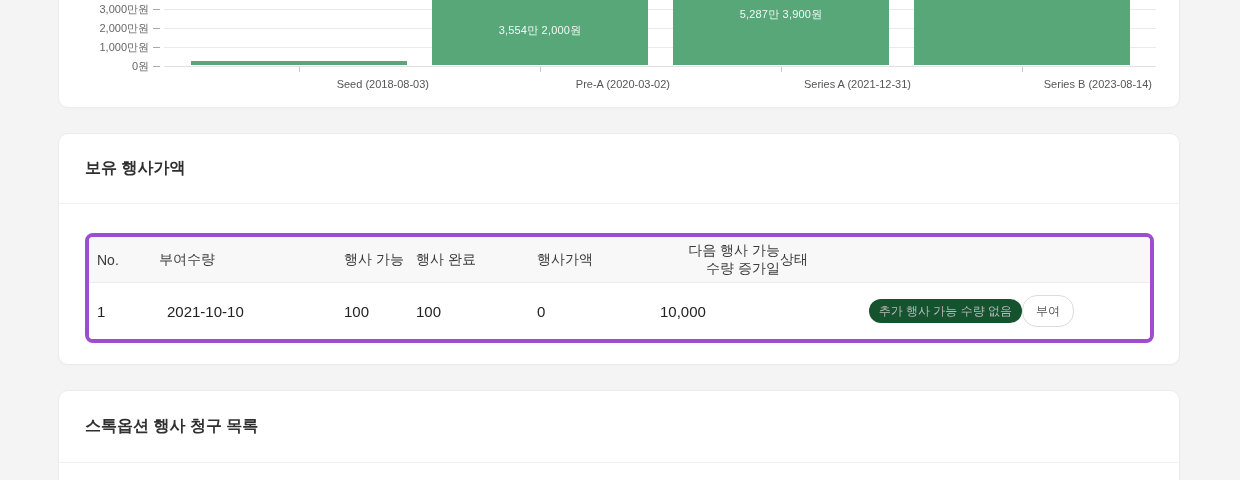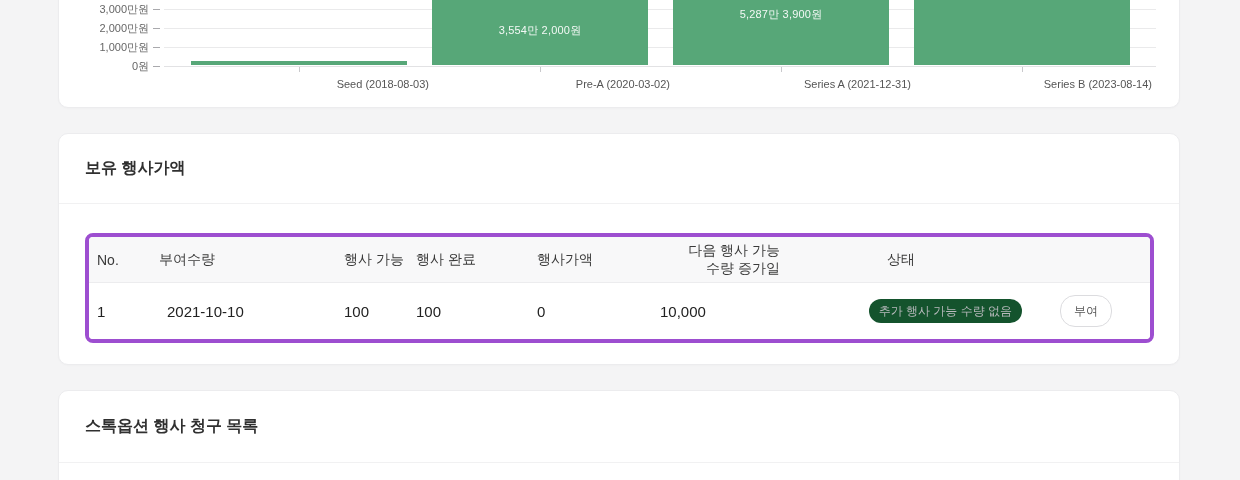--- a/index.html
+++ b/index.html
@@ -73,21 +73,21 @@
   .thead {
     height: 46px;
     background: #f8f8f9;
     border-bottom: 1px solid #ececee;
     font-size: 14px; font-weight: 500; color: #3a3a3a;
   }
   .tbody-row { height: 56px; font-size: 15px; color: #222; background: #fff; }
   .c-left   { padding-left: 8px; text-align: left; }
   .c-right  { padding-right: 8px; text-align: left; }
   .c-next   { padding-left: 20px; text-align: right; }
-  .c-status { text-align: center; }
+  .c-status { text-align: left; }
   .badge-muted {
     display: inline-block;
     background: #14532d; color: #b9babd;
     font-size: 12px; line-height: 1;
     padding: 6px 10px; border-radius: 12px;
     white-space: nowrap;
   }
   .pill-status {
     display: inline-block;
     background: #fff; color: #555;

